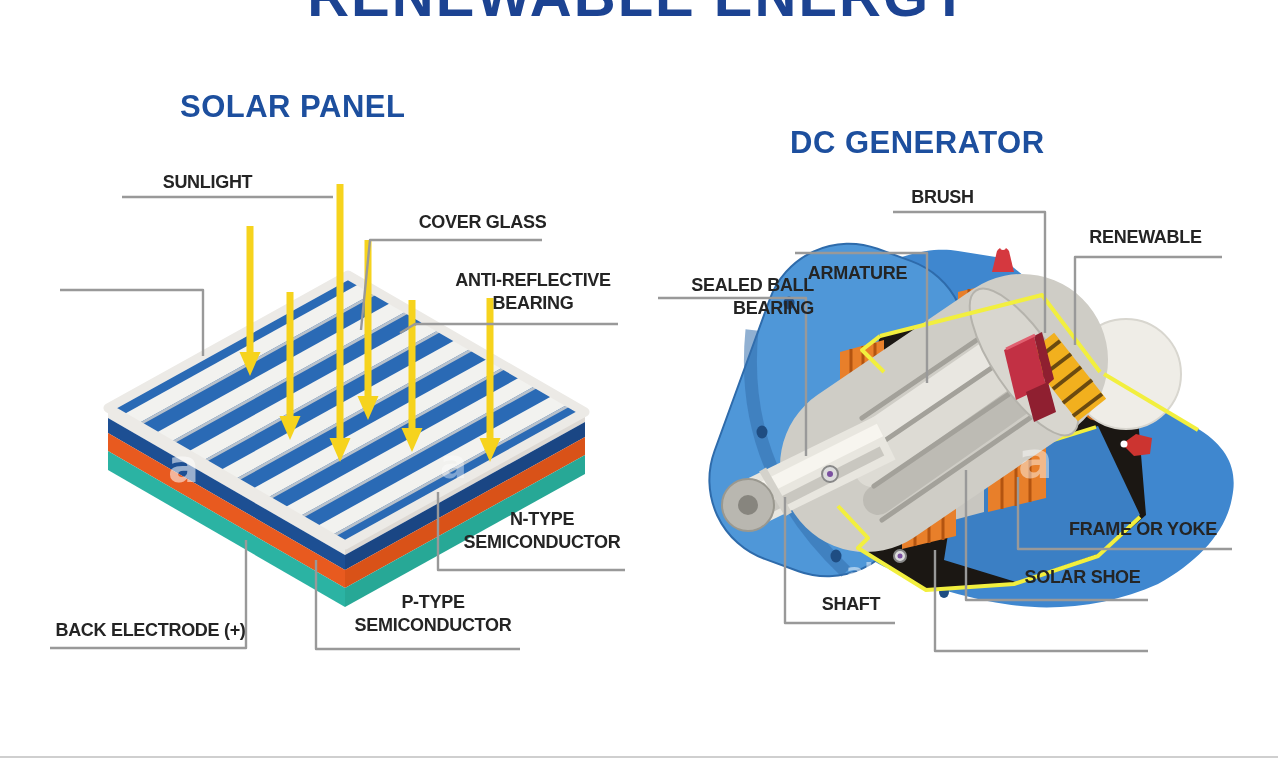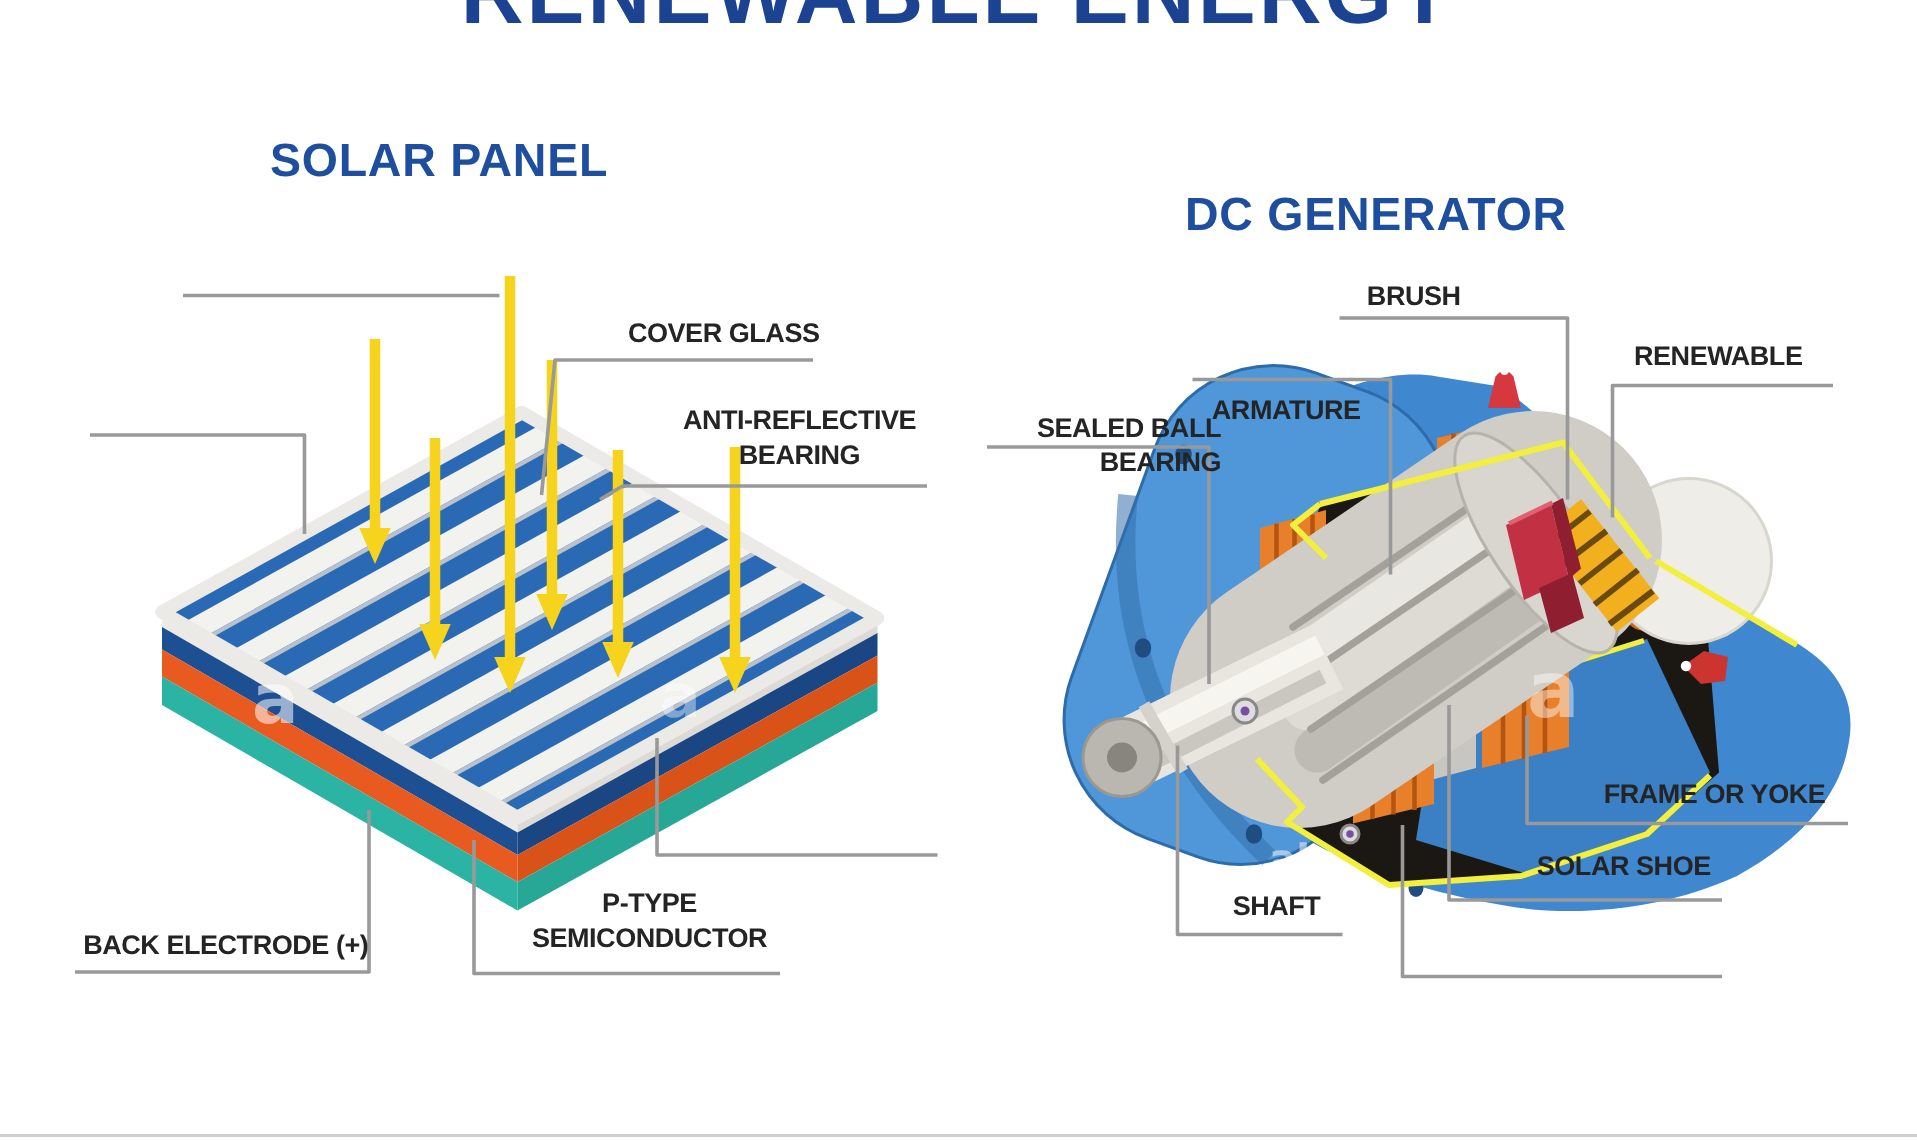--- a/index.html
+++ b/index.html
@@ -215,22 +215,24 @@
       <path d="M1148 600 H966 V470"></path>
       <path d="M895 623 H785 V497"></path>
       <path d="M1148 651 H935 V550"></path>
     </g>
   </svg>
 
   <div class="title">RENEWABLE ENERGY</div>
   <div class="heading solar">SOLAR PANEL</div>
   <div class="heading gen">DC GENERATOR</div>
 
+  <div class="lbl" style="left:120px;top:171px;width:175px;">SUNLIGHT</div>
   <div class="lbl" style="left:390px;top:211px;width:185px;">COVER GLASS</div>
   <div class="lbl" style="left:448px;top:269px;width:170px;">ANTI-REFLECTIVE BEARING</div>
+  <div class="lbl" style="left:452px;top:508px;width:180px;">N-TYPE SEMICONDUCTOR</div>
   <div class="lbl" style="left:338px;top:591px;width:190px;">P-TYPE SEMICONDUCTOR</div>
   <div class="lbl" style="left:48px;top:619px;width:205px;">BACK ELECTRODE (+)</div>
 
   <div class="lbl" style="left:895px;top:186px;width:95px;">BRUSH</div>
   <div class="lbl" style="left:795px;top:226px;width:125px;margin-top:36px;">ARMATURE</div>
   <div class="lbl" style="left:1068px;top:226px;width:155px;">RENEWABLE</div>
   <div class="lbl" style="left:662px;top:274px;width:152px;text-align:right;">SEALED BALL BEARING</div>
   <div class="lbl" style="left:1048px;top:518px;width:190px;">FRAME OR YOKE</div>
   <div class="lbl" style="left:1015px;top:566px;width:135px;">SOLAR SHOE</div>
   <div class="lbl" style="left:806px;top:593px;width:90px;">SHAFT</div>

